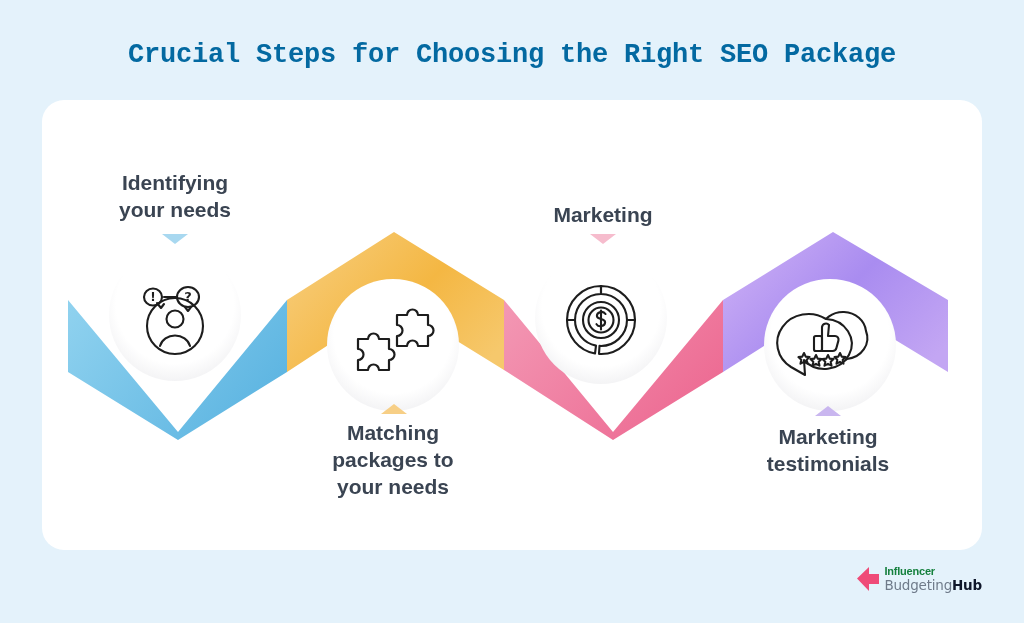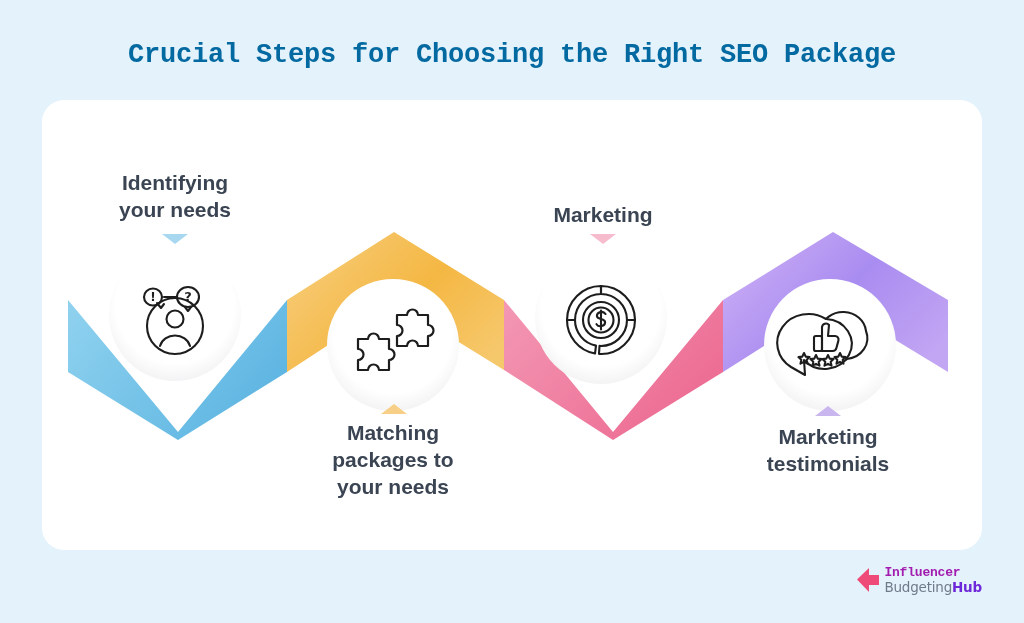--- a/index.html
+++ b/index.html
@@ -50,28 +50,28 @@
   #ptr-2{left:381px;top:404px;}
   #ptr-3{left:590px;top:234px;}
   #ptr-4{left:815px;top:406px;}
   #logo{
     position:absolute;right:42px;top:566px;
     display:flex;align-items:center;gap:5px;
   }
   #logo-mark{display:block;}
   #logo-text{line-height:1.06;}
   #logo-line1{
-    font-size:13px;font-weight:bold;color:#a21caf;
-    font-family:Liberation Mono, monospace;letter-spacing:-0.2px;
+    font-size:11px;font-weight:bold;color:#15803d;
+    font-family:Liberation Sans, sans-serif;letter-spacing:-0.2px;
   }
   #logo-line2{
     font-size:13.5px;color:#6f7b8a;
     font-family:"DejaVu Sans", sans-serif;letter-spacing:-0.2px;
   }
-  #logo-line2 b{color:#6d28d9;font-weight:bold;}
+  #logo-line2 b{color:#0f172a;font-weight:bold;}
 </style>
 </head>
 <body>
 
 <div id="page-title">Crucial Steps for Choosing the Right SEO Package</div>
 
 <div id="card"></div>
 
 <svg id="stage" width="1024" height="623" viewBox="0 0 1024 623" xmlns="http://www.w3.org/2000/svg">
   <defs>

